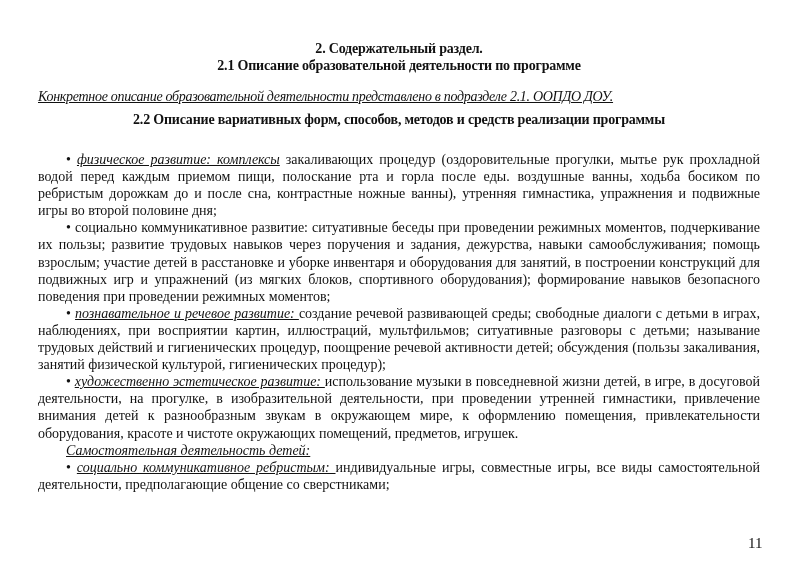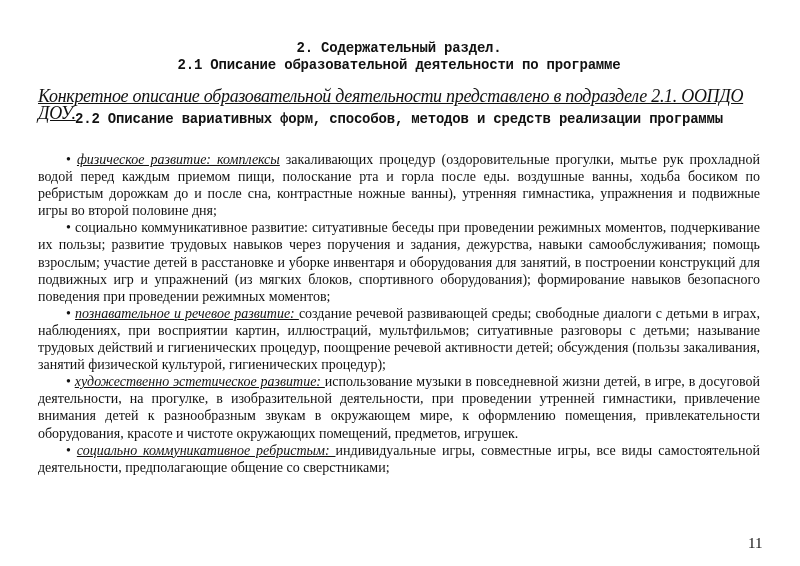--- a/index.html
+++ b/index.html
@@ -1,22 +1,22 @@
 <!DOCTYPE html>
 <html><head>
 <meta charset="utf-8">
 <style>
   html, body { margin: 0; padding: 0; background: #ffffff; }
   body { width: 800px; height: 566px; position: relative; overflow: hidden;
          font-family: "Liberation Serif", serif; color: #111; }
   .page { position: absolute; left: 38px; top: 0; width: 722px; }
-  .h { text-align: center; font-weight: bold; font-size: 14px; line-height: 17px; letter-spacing: -0.2px; font-family: Liberation Mono, monospace; }
+  .h { text-align: center; font-weight: bold; font-size: 14px; line-height: 17px; letter-spacing: -0.2px; }
   #h1 { position: absolute; top: 40px; left: 0; width: 722px; }
   #h2 { position: absolute; top: 57px; left: 0; width: 722px; }
-  #ref { position: absolute; top: 88px; left: 0; font-style: italic; text-decoration: underline; font-size: 18px; line-height: 17px; letter-spacing: -0.3px; }
+  #ref { position: absolute; top: 88px; left: 0; font-style: italic; text-decoration: underline; font-size: 14px; line-height: 17px; letter-spacing: -0.3px; }
   #h3 { position: absolute; top: 111px; left: 0; width: 722px; }
   .body { position: absolute; top: 151px; left: 0; width: 722px; font-size: 14px; line-height: 17.1px; }
   .p { text-align: justify; margin: 0; text-indent: 28px; }
   .sub { margin: 0; text-indent: 28px; font-style: italic; text-decoration: underline; }
   .lbl { font-style: italic; text-decoration: underline; }
   .pnum { position: absolute; top: 535px; left: 748px; font-size: 15px; }
 </style>
 </head>
 <body>
 
@@ -26,16 +26,17 @@
   <div id="ref">Конкретное описание образовательной деятельности представлено в подразделе 2.1. ООПДО ДОУ.</div>
   <div id="h3" class="h">2.2 Описание вариативных форм, способов, методов и средств реализации программы</div>
 
   <div class="body">
 
     <p class="p">• <span class="lbl">физическое развитие: комплексы</span><span> закаливающих процедур (оздоровительные прогулки, мытье рук прохладной водой перед каждым приемом пищи, полоскание рта и горла после еды. воздушные ванны, ходьба босиком по ребристым дорожкам до и после сна, контрастные ножные ванны), утренняя гимнастика, упражнения и подвижные игры во второй половине дня;</span></p>
     <p class="p">• <span>социально коммуникативное развитие: ситуативные беседы при проведении режимных моментов, подчеркивание их пользы; развитие трудовых навыков через поручения и задания, дежурства, навыки самообслуживания; помощь взрослым; участие детей в расстановке и уборке инвентаря и оборудования для занятий, в построении конструкций для подвижных игр и упражнений (из мягких блоков, спортивного оборудования); формирование навыков безопасного поведения при проведении режимных моментов;</span></p>
     <p class="p">• <span class="lbl">познавательное и речевое развитие: </span><span>создание речевой развивающей среды; свободные диалоги с детьми в играх, наблюдениях, при восприятии картин, иллюстраций, мультфильмов; ситуативные разговоры с детьми; называние трудовых действий и гигиенических процедур, поощрение речевой активности детей; обсуждения (пользы закаливания, занятий физической культурой, гигиенических процедур);</span></p>
     <p class="p">• <span class="lbl">художественно эстетическое развитие: </span><span>использование музыки в повседневной жизни детей, в игре, в досуговой деятельности, на прогулке, в изобразительной деятельности, при проведении утренней гимнастики, привлечение внимания детей к разнообразным звукам в окружающем мире, к оформлению помещения, привлекательности оборудования, красоте и чистоте окружающих помещений, предметов, игрушек.</span></p>
 
+    <p class="sub">Самостоятельная деятельность детей:</p>
     <p class="p">• <span class="lbl">социально коммуникативное ребристым: </span><span>индивидуальные игры, совместные игры, все виды самостоятельной деятельности, предполагающие общение со сверстниками;</span></p>
   </div>
 </div>
 <div class="pnum">11</div>
 
 </body></html>

